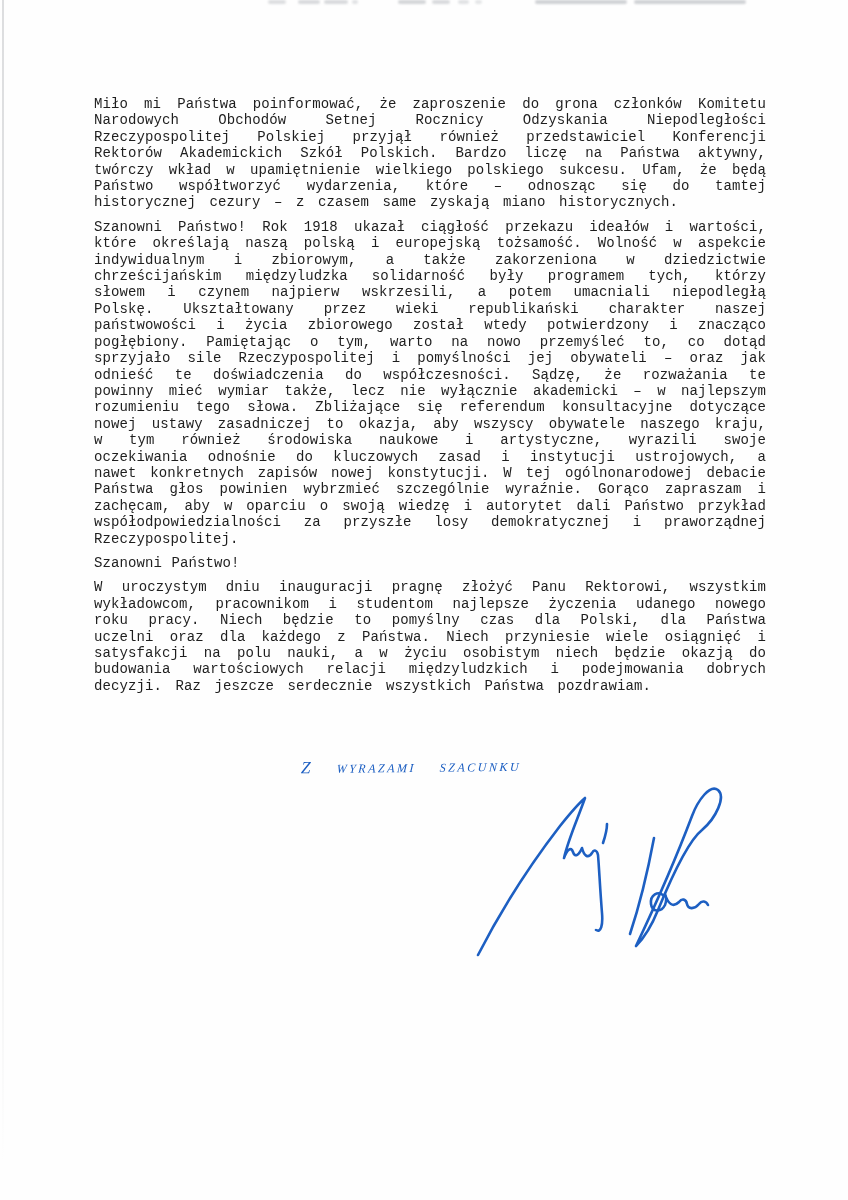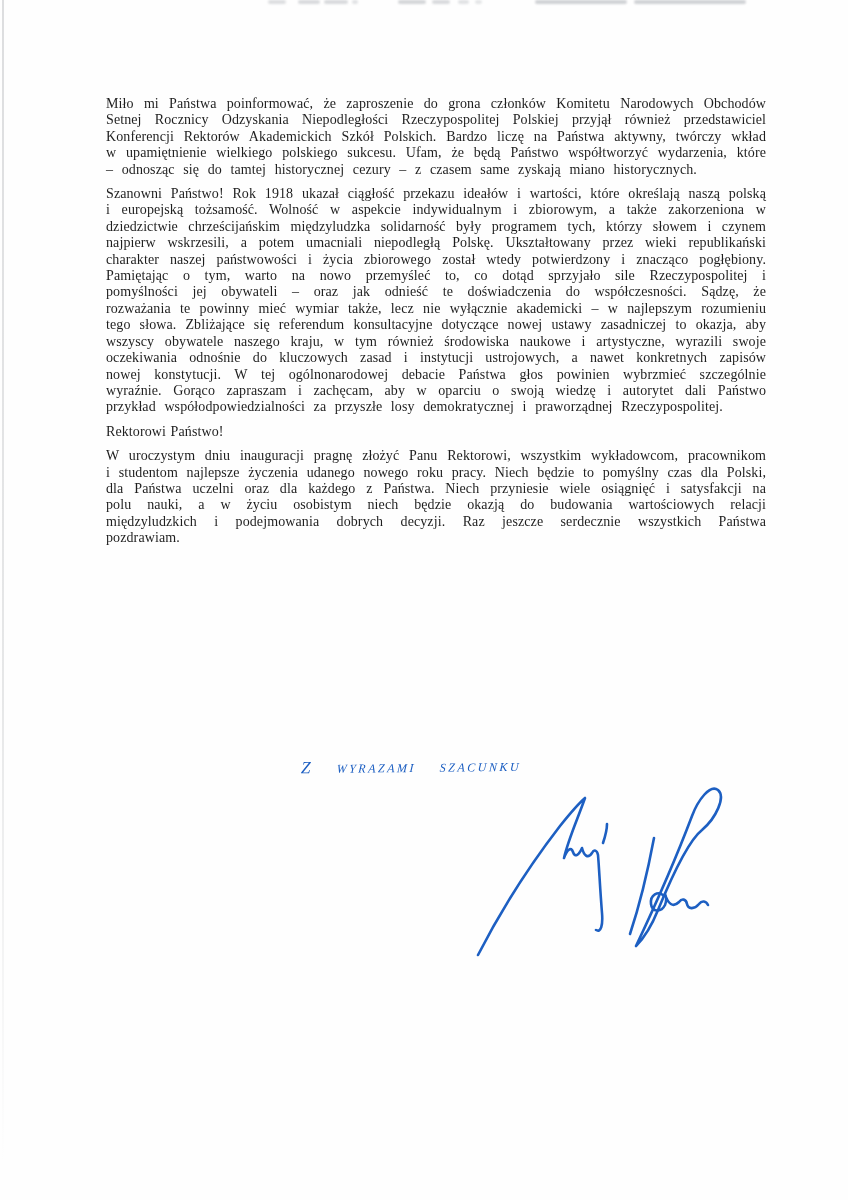--- a/index.html
+++ b/index.html
@@ -40,23 +40,24 @@
     background:linear-gradient(to bottom,#d7d8da 0%,#e2e3e4 60%,rgba(226,227,228,0) 100%);
     opacity:.85;
   }
   .letter-body{
     position:absolute;left:94px;top:96px;width:672px;
     color:var(--text-color);
     font-size:14px;line-height:16.4px;
     text-align:justify;
   }
   .letter-body p{
-    margin:0 0 8px 12px;
+    margin:0 0 8px 0;
     word-spacing:5px;
     letter-spacing:.1px;
+    font-family:Liberation Mono, monospace;
   }
   .letter-body p.salutation{
     text-align:left;word-spacing:1px;
   }
   .handwritten{
     position:absolute;left:301px;top:757px;
     color:var(--ink-blue);
     font-size:17px;font-style:italic;font-variant:small-caps;
     letter-spacing:2.5px;word-spacing:17px;
     transform:rotate(-0.6deg) skewX(-4deg);
@@ -87,21 +88,21 @@
       <i></i>
       <i></i>
       <i></i>
   </div>
 
   <div class="artifact-left"></div>
 
   <div class="letter-body">
     <p>Miło mi Państwa poinformować, że zaproszenie do grona członków Komitetu Narodowych Obchodów Setnej Rocznicy Odzyskania Niepodległości Rzeczypospolitej Polskiej przyjął również przedstawiciel Konferencji Rektorów Akademickich Szkół Polskich. Bardzo liczę na Państwa aktywny, twórczy wkład w upamiętnienie wielkiego polskiego sukcesu. Ufam, że będą Państwo współtworzyć wydarzenia, które – odnosząc się do tamtej historycznej cezury – z czasem same zyskają miano historycznych.</p>
     <p>Szanowni Państwo! Rok 1918 ukazał ciągłość przekazu ideałów i wartości, które określają naszą polską i europejską tożsamość. Wolność w aspekcie indywidualnym i zbiorowym, a także zakorzeniona w dziedzictwie chrześcijańskim międzyludzka solidarność były programem tych, którzy słowem i czynem najpierw wskrzesili, a potem umacniali niepodległą Polskę. Ukształtowany przez wieki republikański charakter naszej państwowości i życia zbiorowego został wtedy potwierdzony i znacząco pogłębiony. Pamiętając o tym, warto na nowo przemyśleć to, co dotąd sprzyjało sile Rzeczypospolitej i pomyślności jej obywateli – oraz jak odnieść te doświadczenia do współczesności. Sądzę, że rozważania te powinny mieć wymiar także, lecz nie wyłącznie akademicki – w najlepszym rozumieniu tego słowa. Zbliżające się referendum konsultacyjne dotyczące nowej ustawy zasadniczej to okazja, aby wszyscy obywatele naszego kraju, w tym również środowiska naukowe i artystyczne, wyrazili swoje oczekiwania odnośnie do kluczowych zasad i instytucji ustrojowych, a nawet konkretnych zapisów nowej konstytucji. W tej ogólnonarodowej debacie Państwa głos powinien wybrzmieć szczególnie wyraźnie. Gorąco zapraszam i zachęcam, aby w oparciu o swoją wiedzę i autorytet dali Państwo przykład współodpowiedzialności za przyszłe losy demokratycznej i praworządnej Rzeczypospolitej.</p>
-    <p class="salutation">Rektorowi Państwo!</p>
+    <p class="salutation">Szanowni Państwo!</p>
     <p>W uroczystym dniu inauguracji pragnę złożyć Panu Rektorowi, wszystkim wykładowcom, pracownikom i studentom najlepsze życzenia udanego nowego roku pracy. Niech będzie to pomyślny czas dla Polski, dla Państwa uczelni oraz dla każdego z Państwa. Niech przyniesie wiele osiągnięć i satysfakcji na polu nauki, a w życiu osobistym niech będzie okazją do budowania wartościowych relacji międzyludzkich i podejmowania dobrych decyzji. Raz jeszcze serdecznie wszystkich Państwa pozdrawiam.</p>
   </div>
 
   <span class="handwritten">Z wyrazami szacunku</span>
 
   <svg class="autograph" viewBox="0 0 265 185" xmlns="http://www.w3.org/2000/svg">
 
     <path d="M 10 177 C 28 142, 58 92, 92 48 C 100 38, 110 26, 117 20 C 110 40, 100 62, 96 80 C 99 72, 103 68, 105 74 C 107 80, 111 77, 114 70 C 116 78, 120 81, 124 75 C 126 71, 129 72, 130 77 C 131 88, 132 110, 134 135 C 135 147, 133 155, 128 152"></path>
 
     <path d="M 139 46 C 139 53, 137 59, 135 65"></path>

